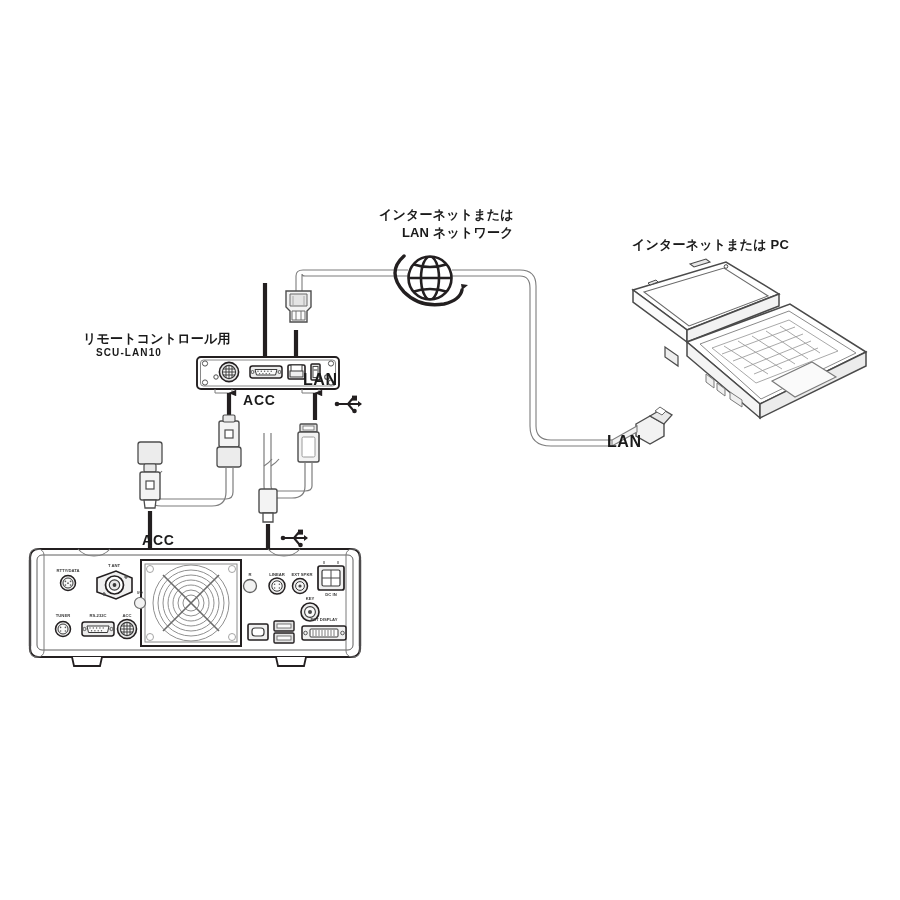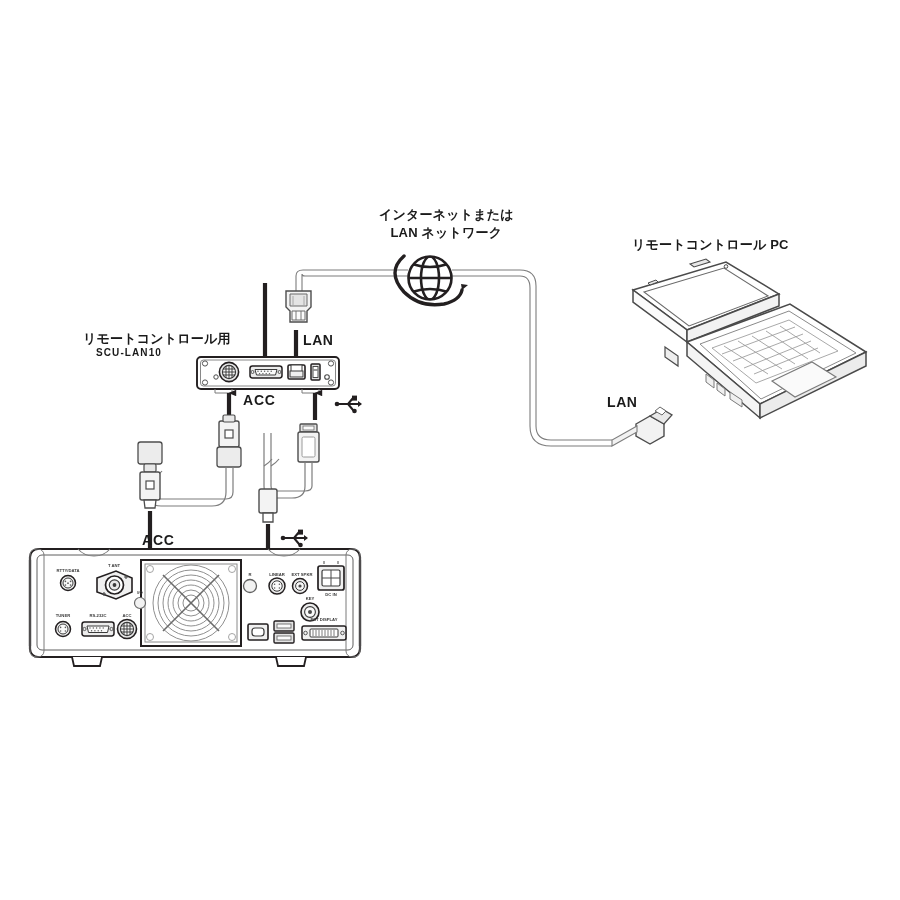--- a/index.html
+++ b/index.html
@@ -38,30 +38,31 @@
     font-weight: bold;
     font-size: 13px;
   }
   .lbl-mono {
     font-weight: bold;
     font-size: 10px;
     letter-spacing: 1.1px;
   }
   .lbl-port {
     font-weight: bold;
-    font-size: 14px;
+    font-size: 16px;
     letter-spacing: 0.6px;
+    margin-top: 38px;
   }
   .lbl-acc {
     font-weight: bold;
     font-size: 14px;
     letter-spacing: 0.8px;
   }
   #lbl-terminal-note { left: 189px; top: 245px; }
-  #lbl-internet      { left: 379px; top: 206px; text-align: center; }
+  #lbl-internet      { left: 379px; top: 206px; text-align: right; }
   #lbl-pc            { left: 632px; top: 236px; }
   #lbl-remote-ctrl   { left: 83px;  top: 330px; }
   #lbl-scu-model     { left: 96px;  top: 346px; }
   #lbl-lan-scu       { left: 303px; top: 331px; }
   #lbl-acc-scu       { left: 243px; top: 391px; }
   #lbl-lan-pc        { left: 607px; top: 393px; }
   #lbl-acc-trx       { left: 142px; top: 531px; }
 </style>
 </head>
 <body>
@@ -484,21 +485,21 @@
       <path d="M650,416 L662,409 L672,415 L664,424 Z" fill="#e8e8e8" stroke="#4d4d4d" stroke-width="1.3"></path>
       <path d="M655,411 L660,407 L666,411 L662,415 Z" fill="#ffffff" stroke="#6a6a6a" stroke-width="1"></path>
       <path d="M612,440 L612,446 L637,432 L637,426 Z" fill="#f2f2f2" stroke="#7d7d7d" stroke-width="1.1"></path>
     </g>
   </svg>
 
 
   <div class="label lbl-jp" id="lbl-internet">インターネットまたは
 LAN ネットワーク</div>
 
-  <div class="label lbl-jp" id="lbl-pc">リモートコントロール PC</div>
+  <div class="label lbl-jp" id="lbl-pc">インターネットまたは PC</div>
 
   <div class="label lbl-jp" id="lbl-remote-ctrl">リモートコントロール用</div>
 
   <div class="label lbl-mono" id="lbl-scu-model">SCU-LAN10</div>
 
   <div class="label lbl-port" id="lbl-lan-scu">LAN</div>
 
   <div class="label lbl-acc" id="lbl-acc-scu">ACC</div>
 
   <div class="label lbl-port" id="lbl-lan-pc">LAN</div>

